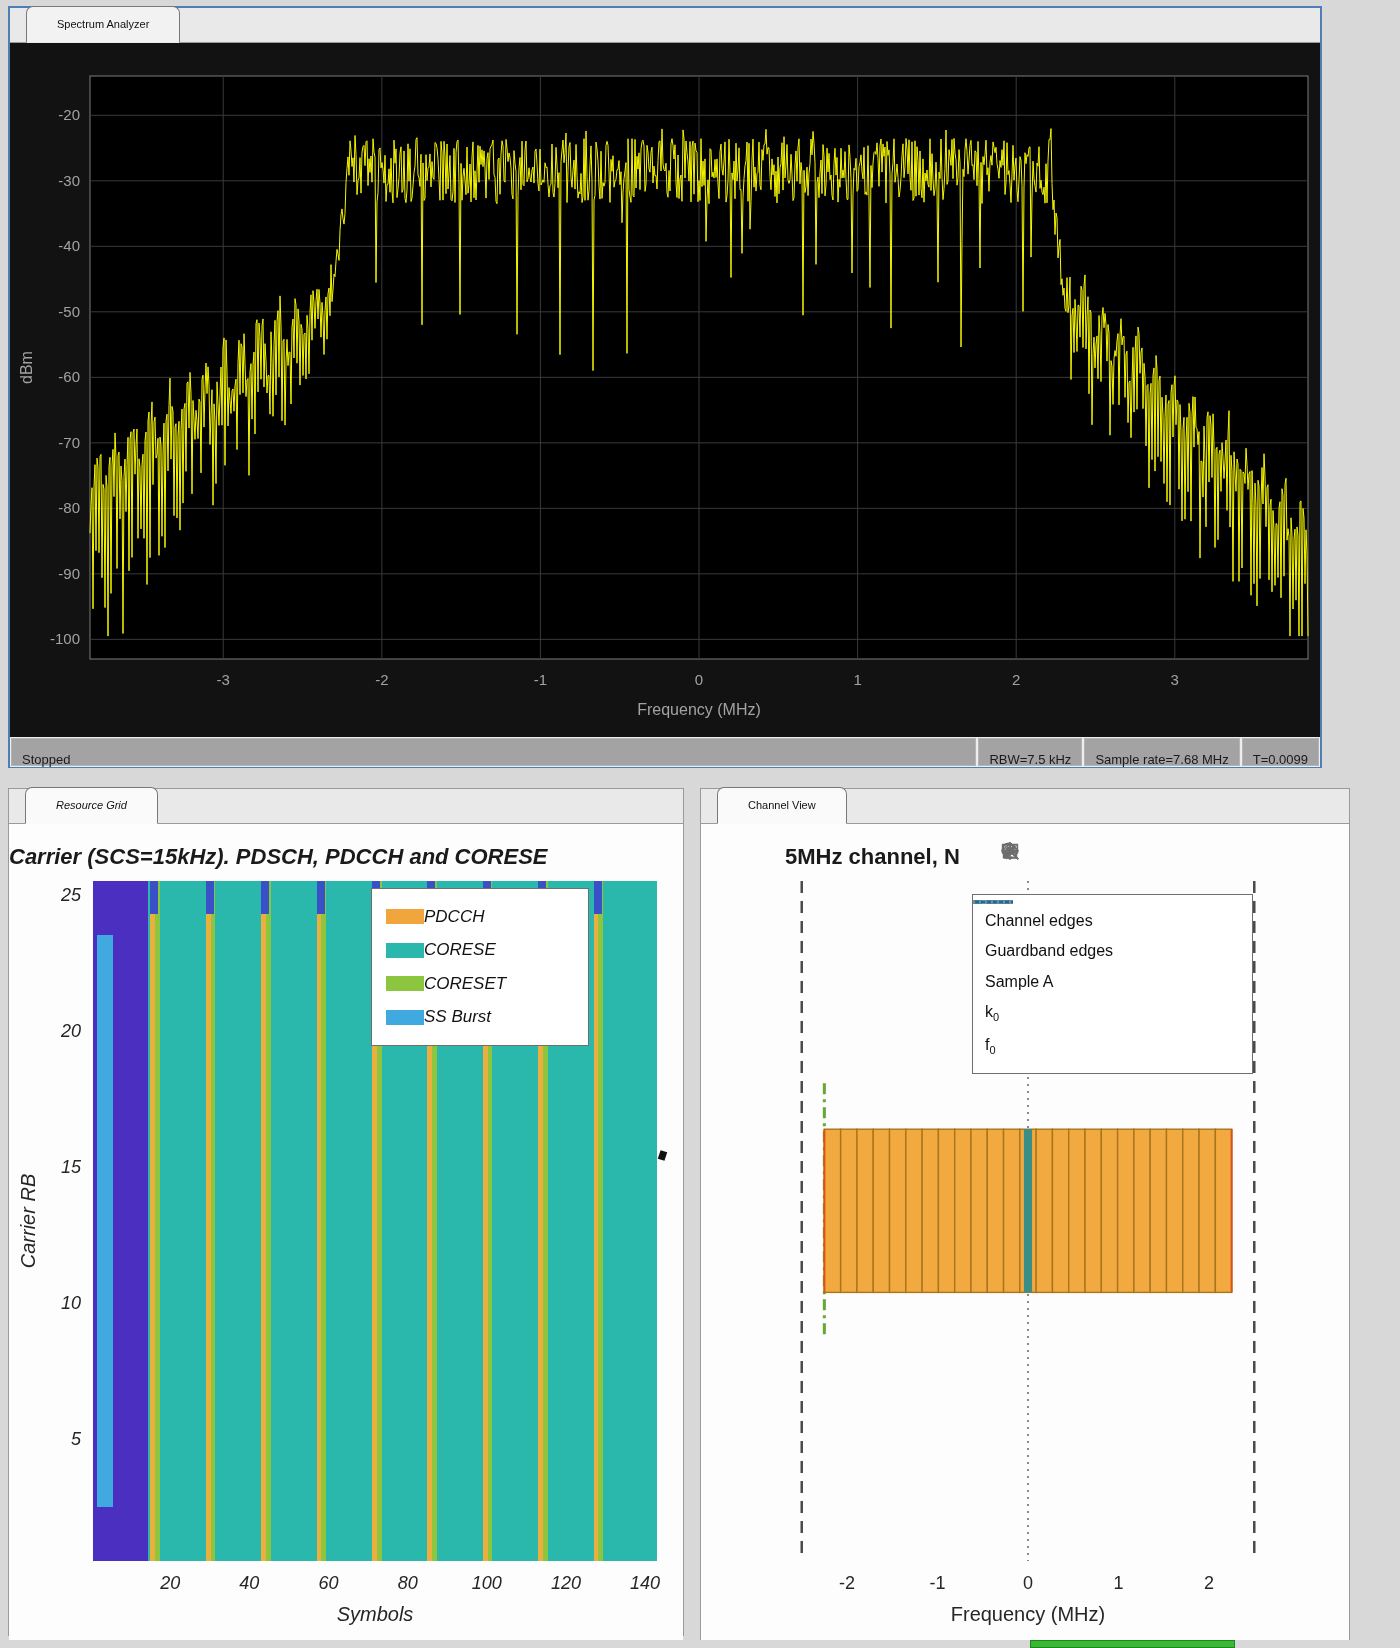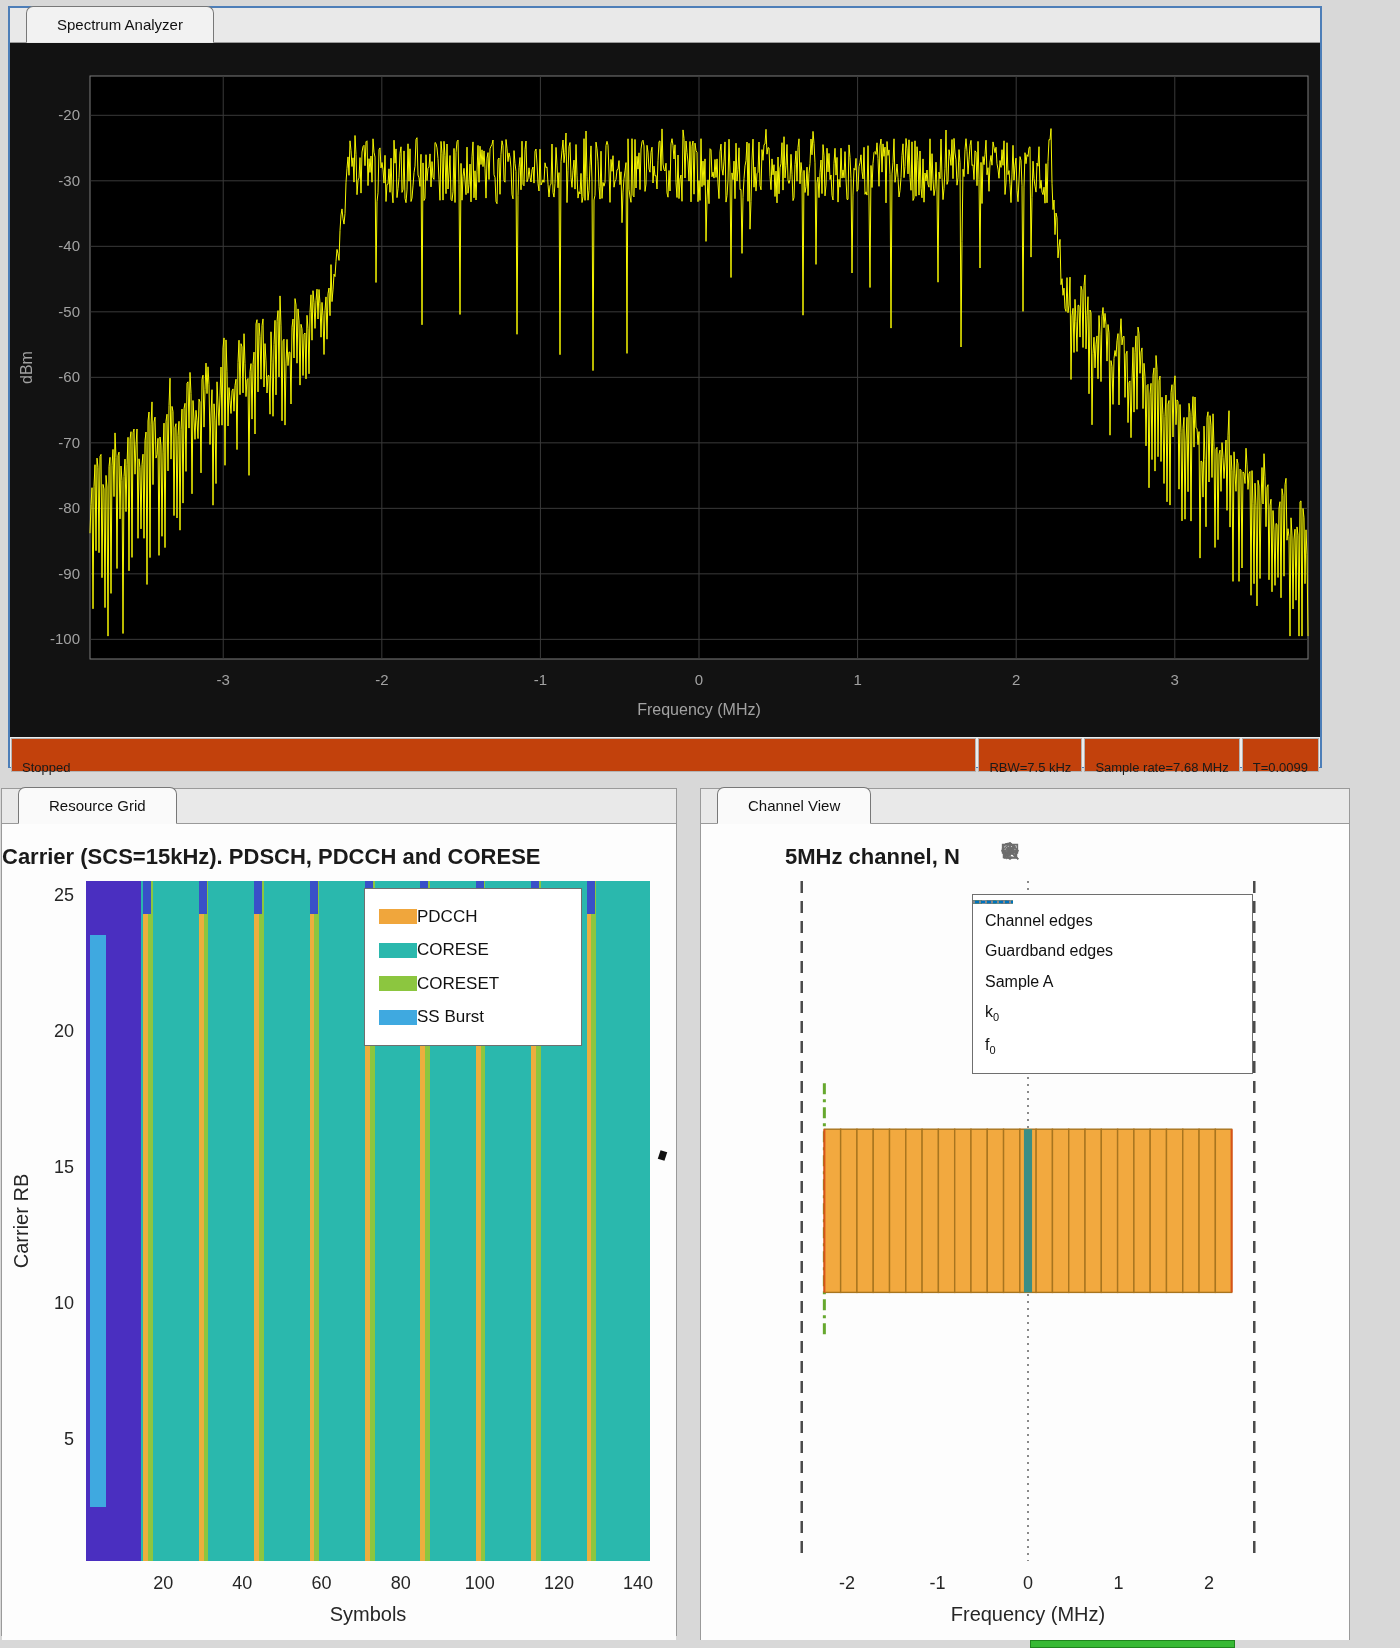--- a/index.html
+++ b/index.html
@@ -2,36 +2,36 @@
 <html><head>
 <meta charset="utf-8">
 <style>
   html,body{margin:0;padding:0;}
   body{
     width:1400px;height:1648px;position:relative;overflow:hidden;
     background:#d8d8d8;font-family:"Liberation Sans",sans-serif;
   }
   .win{position:absolute;background:#ffffff;border:1px solid #9a9a9a;box-sizing:border-box;}
   .win-top{left:8px;top:6px;width:1314px;height:762px;border:2px solid #4d7eb8;background:#121212;}
-  .win-left{left:1px;top:788px;width:676px;height:848px;}
+  .win-left{left:8px;top:788px;width:676px;height:848px;font-style:italic;}
   .win-right{left:700px;top:788px;width:650px;height:852px;}
 
   .tabbar{height:34px;background:#e9e9e9;border-bottom:1px solid #9a9a9a;position:relative;}
   .tab{
     position:absolute;left:16px;bottom:-1px;height:31px;line-height:31px;
     padding:2px 30px;background:#fafafa;border:1px solid #787878;border-bottom:1px solid #fafafa;
-    border-radius:7px 7px 0 0;font-size:15px;color:#111;white-space:nowrap;
+    border-radius:7px 7px 0 0;font-size:11px;color:#111;white-space:nowrap;
   }
   .win-top .tab{border-bottom:1px solid #e9e9e9;background:#f2f2f2;}
 
   .spec-content{position:relative;height:694px;background:#121212;}
   #spectrum-svg{display:block;}
 
   .statusbar{height:30px;background:#ededed;display:flex;align-items:stretch;font-size:13px;color:#1a1a1a;}
-  .status-cell{border:1px solid #b4b4b4;background:#c2410c;margin:1px;padding:16px 10px;line-height:26px;white-space:nowrap;}
+  .status-cell{border:1px solid #b4b4b4;background:#a3a3a3;margin:1px;padding:8px 10px;line-height:26px;white-space:nowrap;}
   .status-left{flex:1;}
 
   .panel-body{position:relative;height:816px;background:#fdfdfd;overflow:hidden;}
   .panel-body svg{position:absolute;left:0;top:0;display:block;}
 
   .chart-title{position:absolute;font-weight:bold;font-size:22px;color:#1a1a1a;white-space:nowrap;z-index:3;}
   #rg-title{top:20px;left:0;width:100%;overflow:hidden;}
   #cv-title{top:20px;left:84px;}
 
   .toolbar{position:absolute;top:16px;left:298px;display:flex;gap:4px;z-index:4;background:rgba(253,253,253,0.92);padding:2px;}

